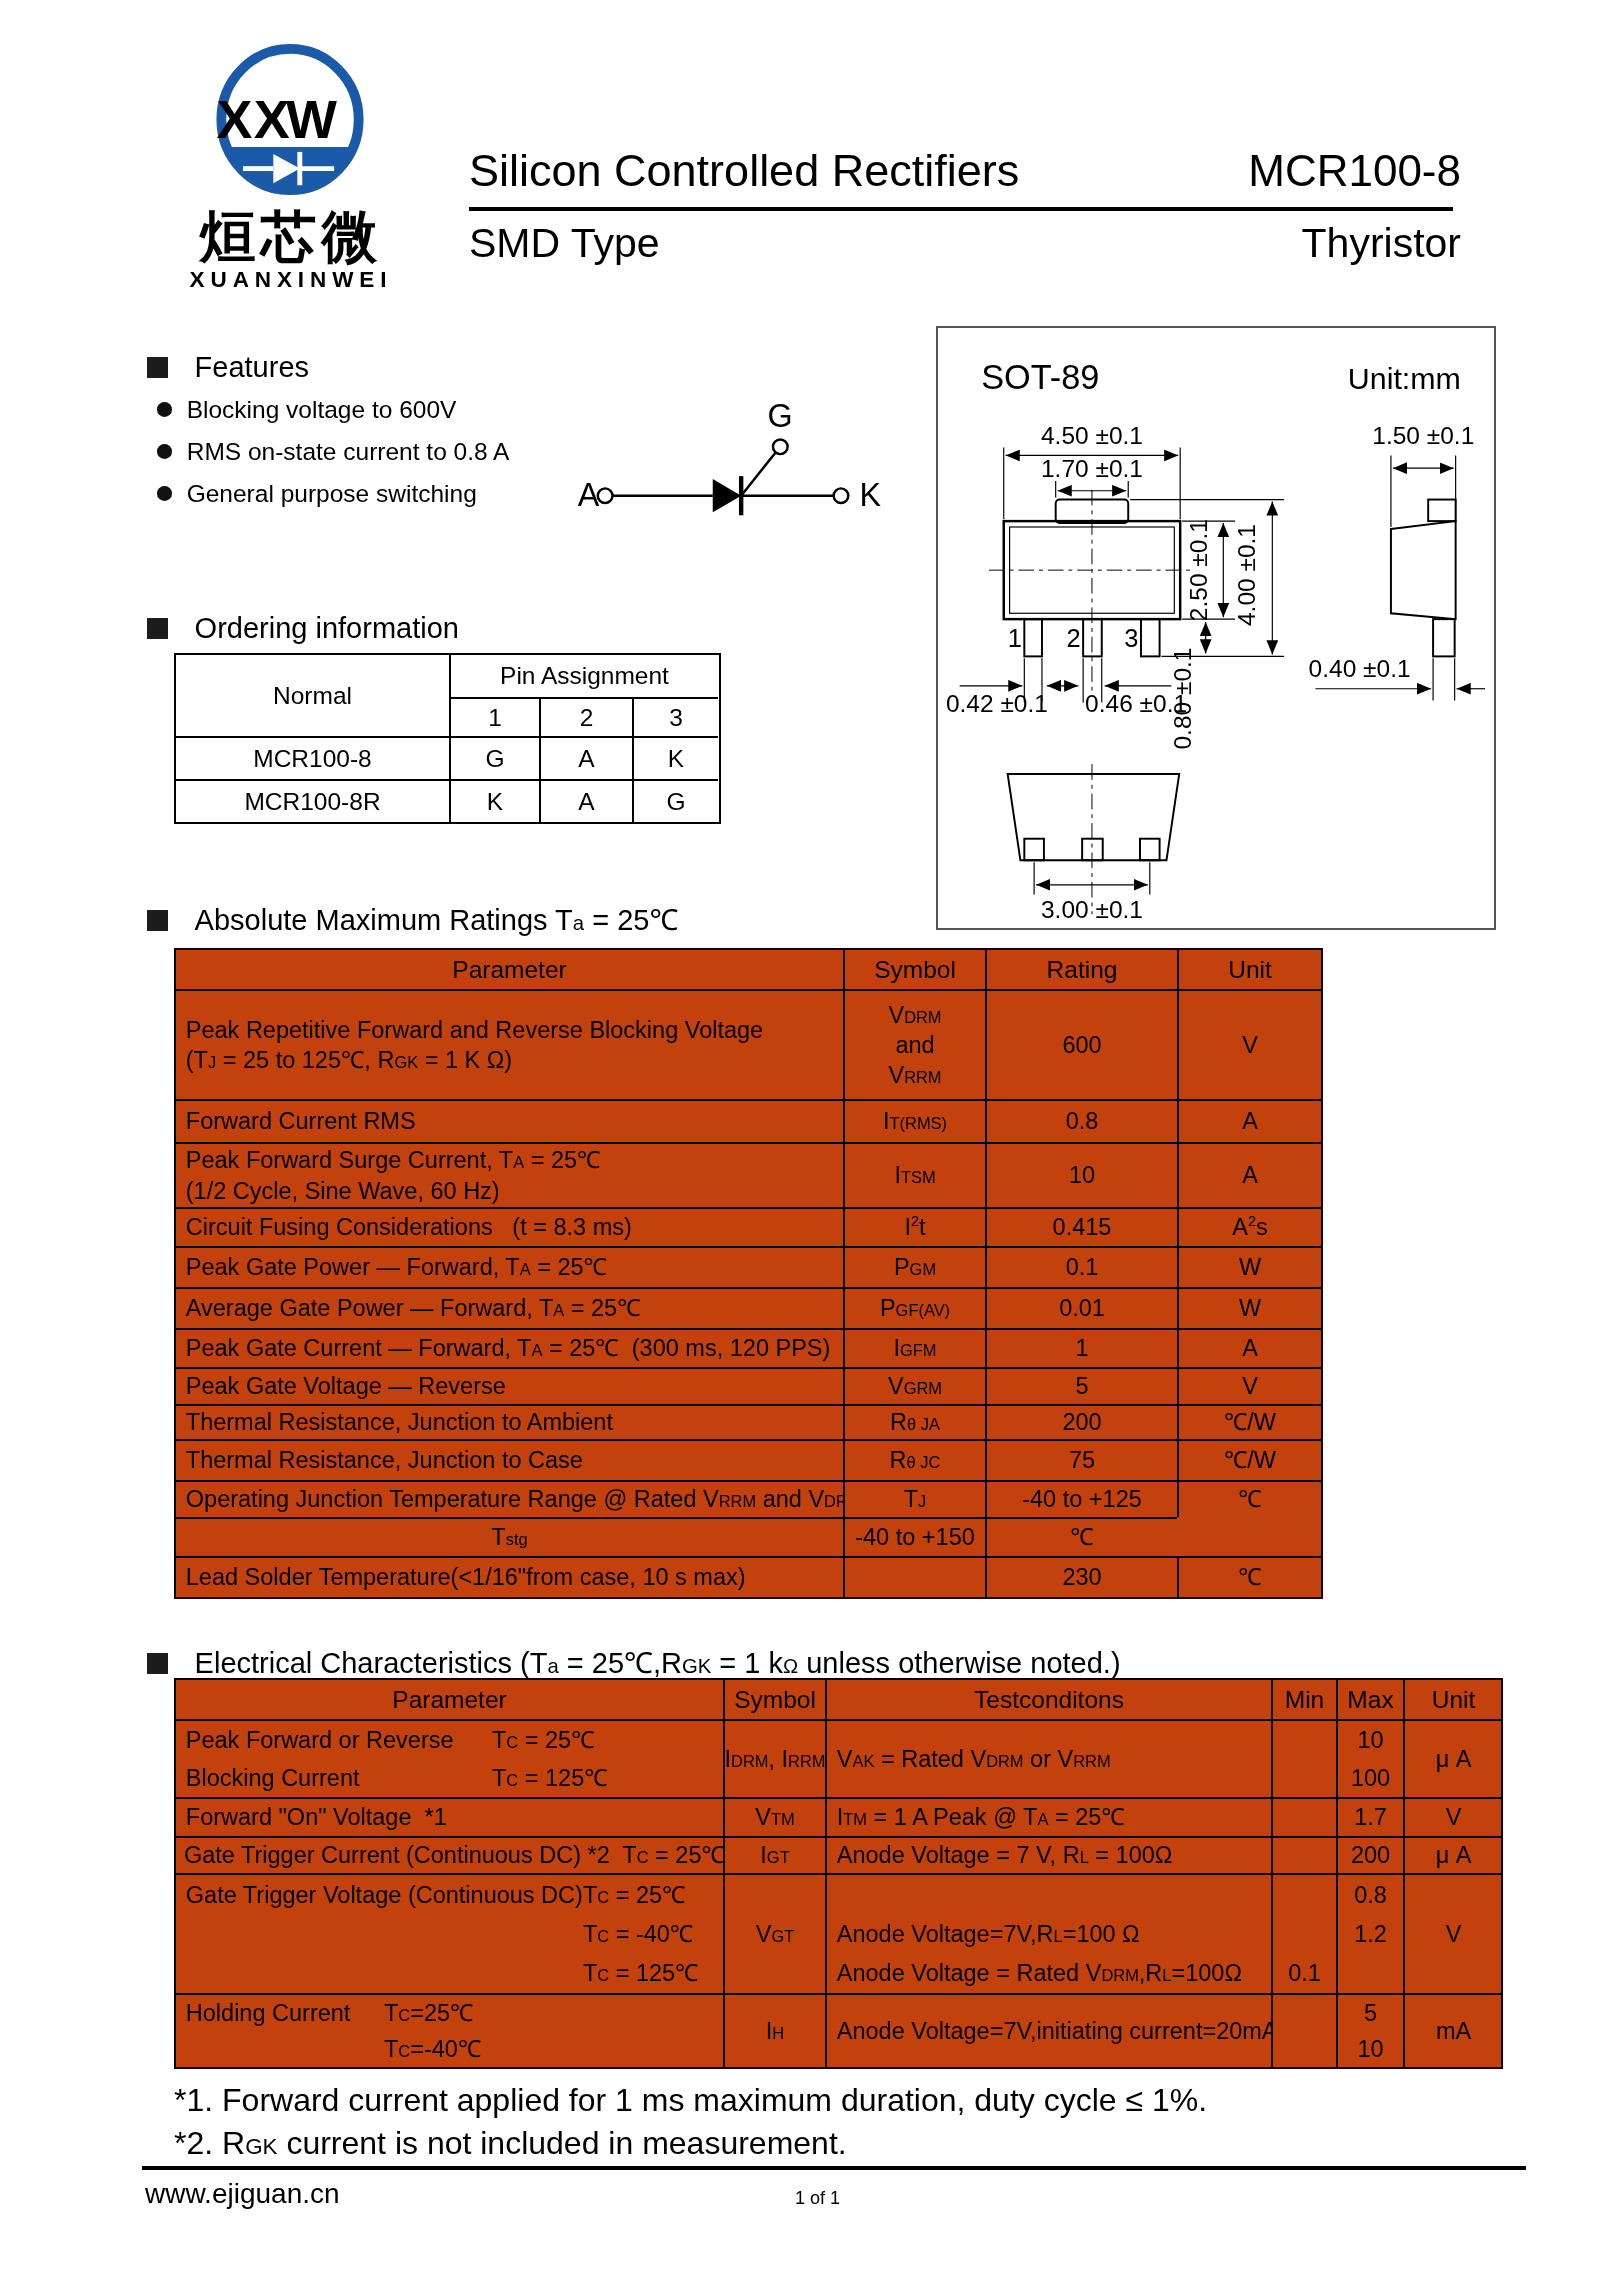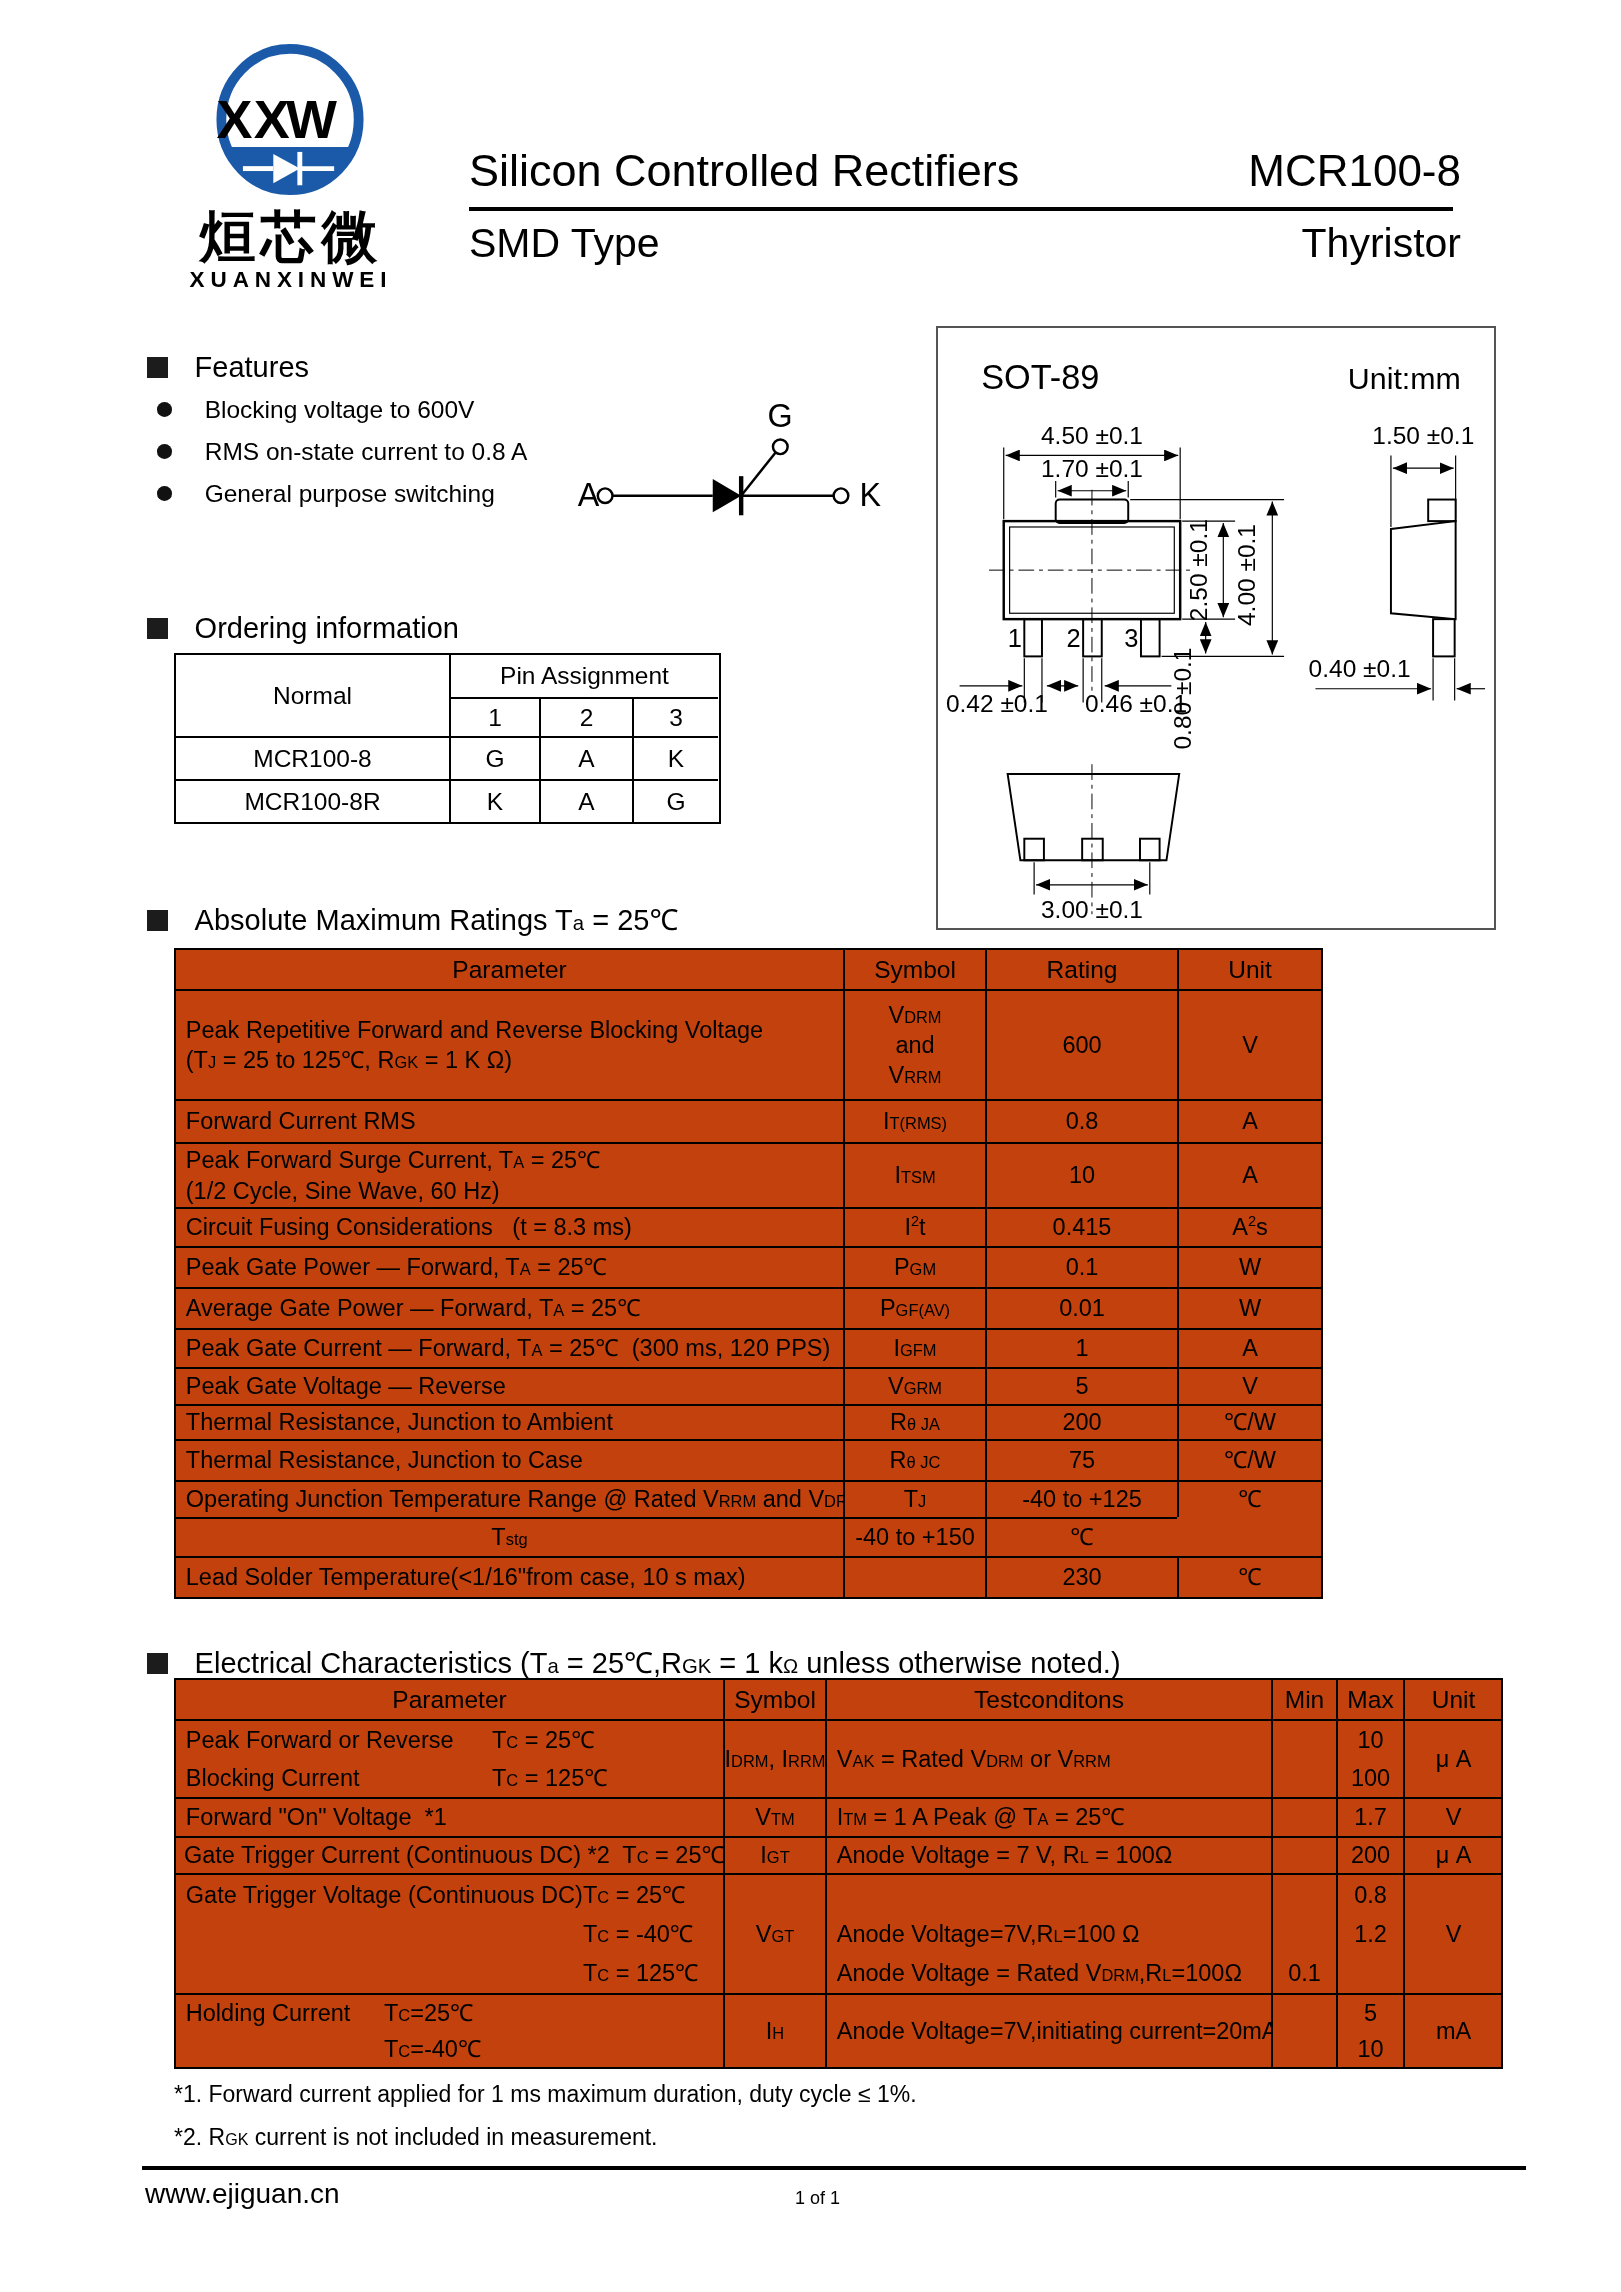--- a/index.html
+++ b/index.html
@@ -18,21 +18,21 @@
   #title-row .t2{font-size:44px;}
   #title-rule{position:absolute;left:469px;top:207px;width:984px;height:3.9px;background:#000;}
   #subtitle-row{position:absolute;left:469px;top:220px;width:992px;display:flex;justify-content:space-between;font-size:41px;}
 
   
   .sec{position:absolute;font-size:29px;display:flex;align-items:center;gap:27px;}
   .sqmark{width:20.6px;height:20.6px;background:#1c1c1c;flex:none;}
 
   
   #features-list{position:absolute;left:157px;top:396px;}
-  .feat{display:flex;align-items:flex-start;gap:33px;font-size:24.5px;height:42px;}
+  .feat{display:flex;align-items:flex-start;gap:15px;font-size:24.5px;height:42px;}
   .dot{width:14.7px;height:14.7px;border-radius:50%;background:#111;flex:none;margin-top:5.9px;}
 
   
   #pkg-box{position:absolute;left:936px;top:326px;width:556px;height:600px;border:2px solid #555;}
 
   
   #ord-table{position:absolute;left:174px;top:653px;width:543px;border:2.9px solid #000;display:grid;
     grid-template-columns:273px 90px 93px 86px;grid-template-rows:42px 39px 43px 43px;font-size:24.5px;}
   .oc{border-left:2px solid #000;border-top:2px solid #000;display:flex;align-items:center;justify-content:center;}
   .oc.nrm{grid-row:1/3;grid-column:1;border-left:none;border-top:none;}
@@ -53,21 +53,21 @@
   .tr.h0 .cell{border-top:none;}
   .cell.hd{font-size:24.5px;}
   .cell.p{align-items:flex-start;padding-left:9.8px;}
   .cell.pp{flex-direction:row;padding:0;align-items:stretch;}
   .plc{flex:1;display:flex;flex-direction:column;justify-content:space-around;padding-left:9.8px;}
   .pcc{display:flex;flex-direction:column;justify-content:space-around;}
   .cell.tt{align-items:flex-start;padding-left:9.8px;justify-content:space-around;}
   .cell.sa{justify-content:space-around;}
 
   
-  .note{position:absolute;left:174px;font-size:23px;}
+  .note{position:absolute;left:174px;font-size:32px;}
   #footer-rule{position:absolute;left:142px;top:2166px;width:1384px;height:3.9px;background:#000;}
   #site{position:absolute;left:145px;top:2178px;font-size:28px;}
   #pageno{position:absolute;left:0;top:2188px;width:1621px;text-align:center;font-size:18px;margin-left:7px;}
 
   
   svg text{font-family:"Liberation Sans",sans-serif;fill:#000;}
   .ol{stroke:#000;fill:none;stroke-width:2;}
   .ol25{stroke:#000;fill:none;stroke-width:2.5;}
   .tl{stroke:#000;fill:none;stroke-width:1.2;}
   .cl{stroke:#000;fill:none;stroke-width:1;stroke-dasharray:16 5 4 5;}

